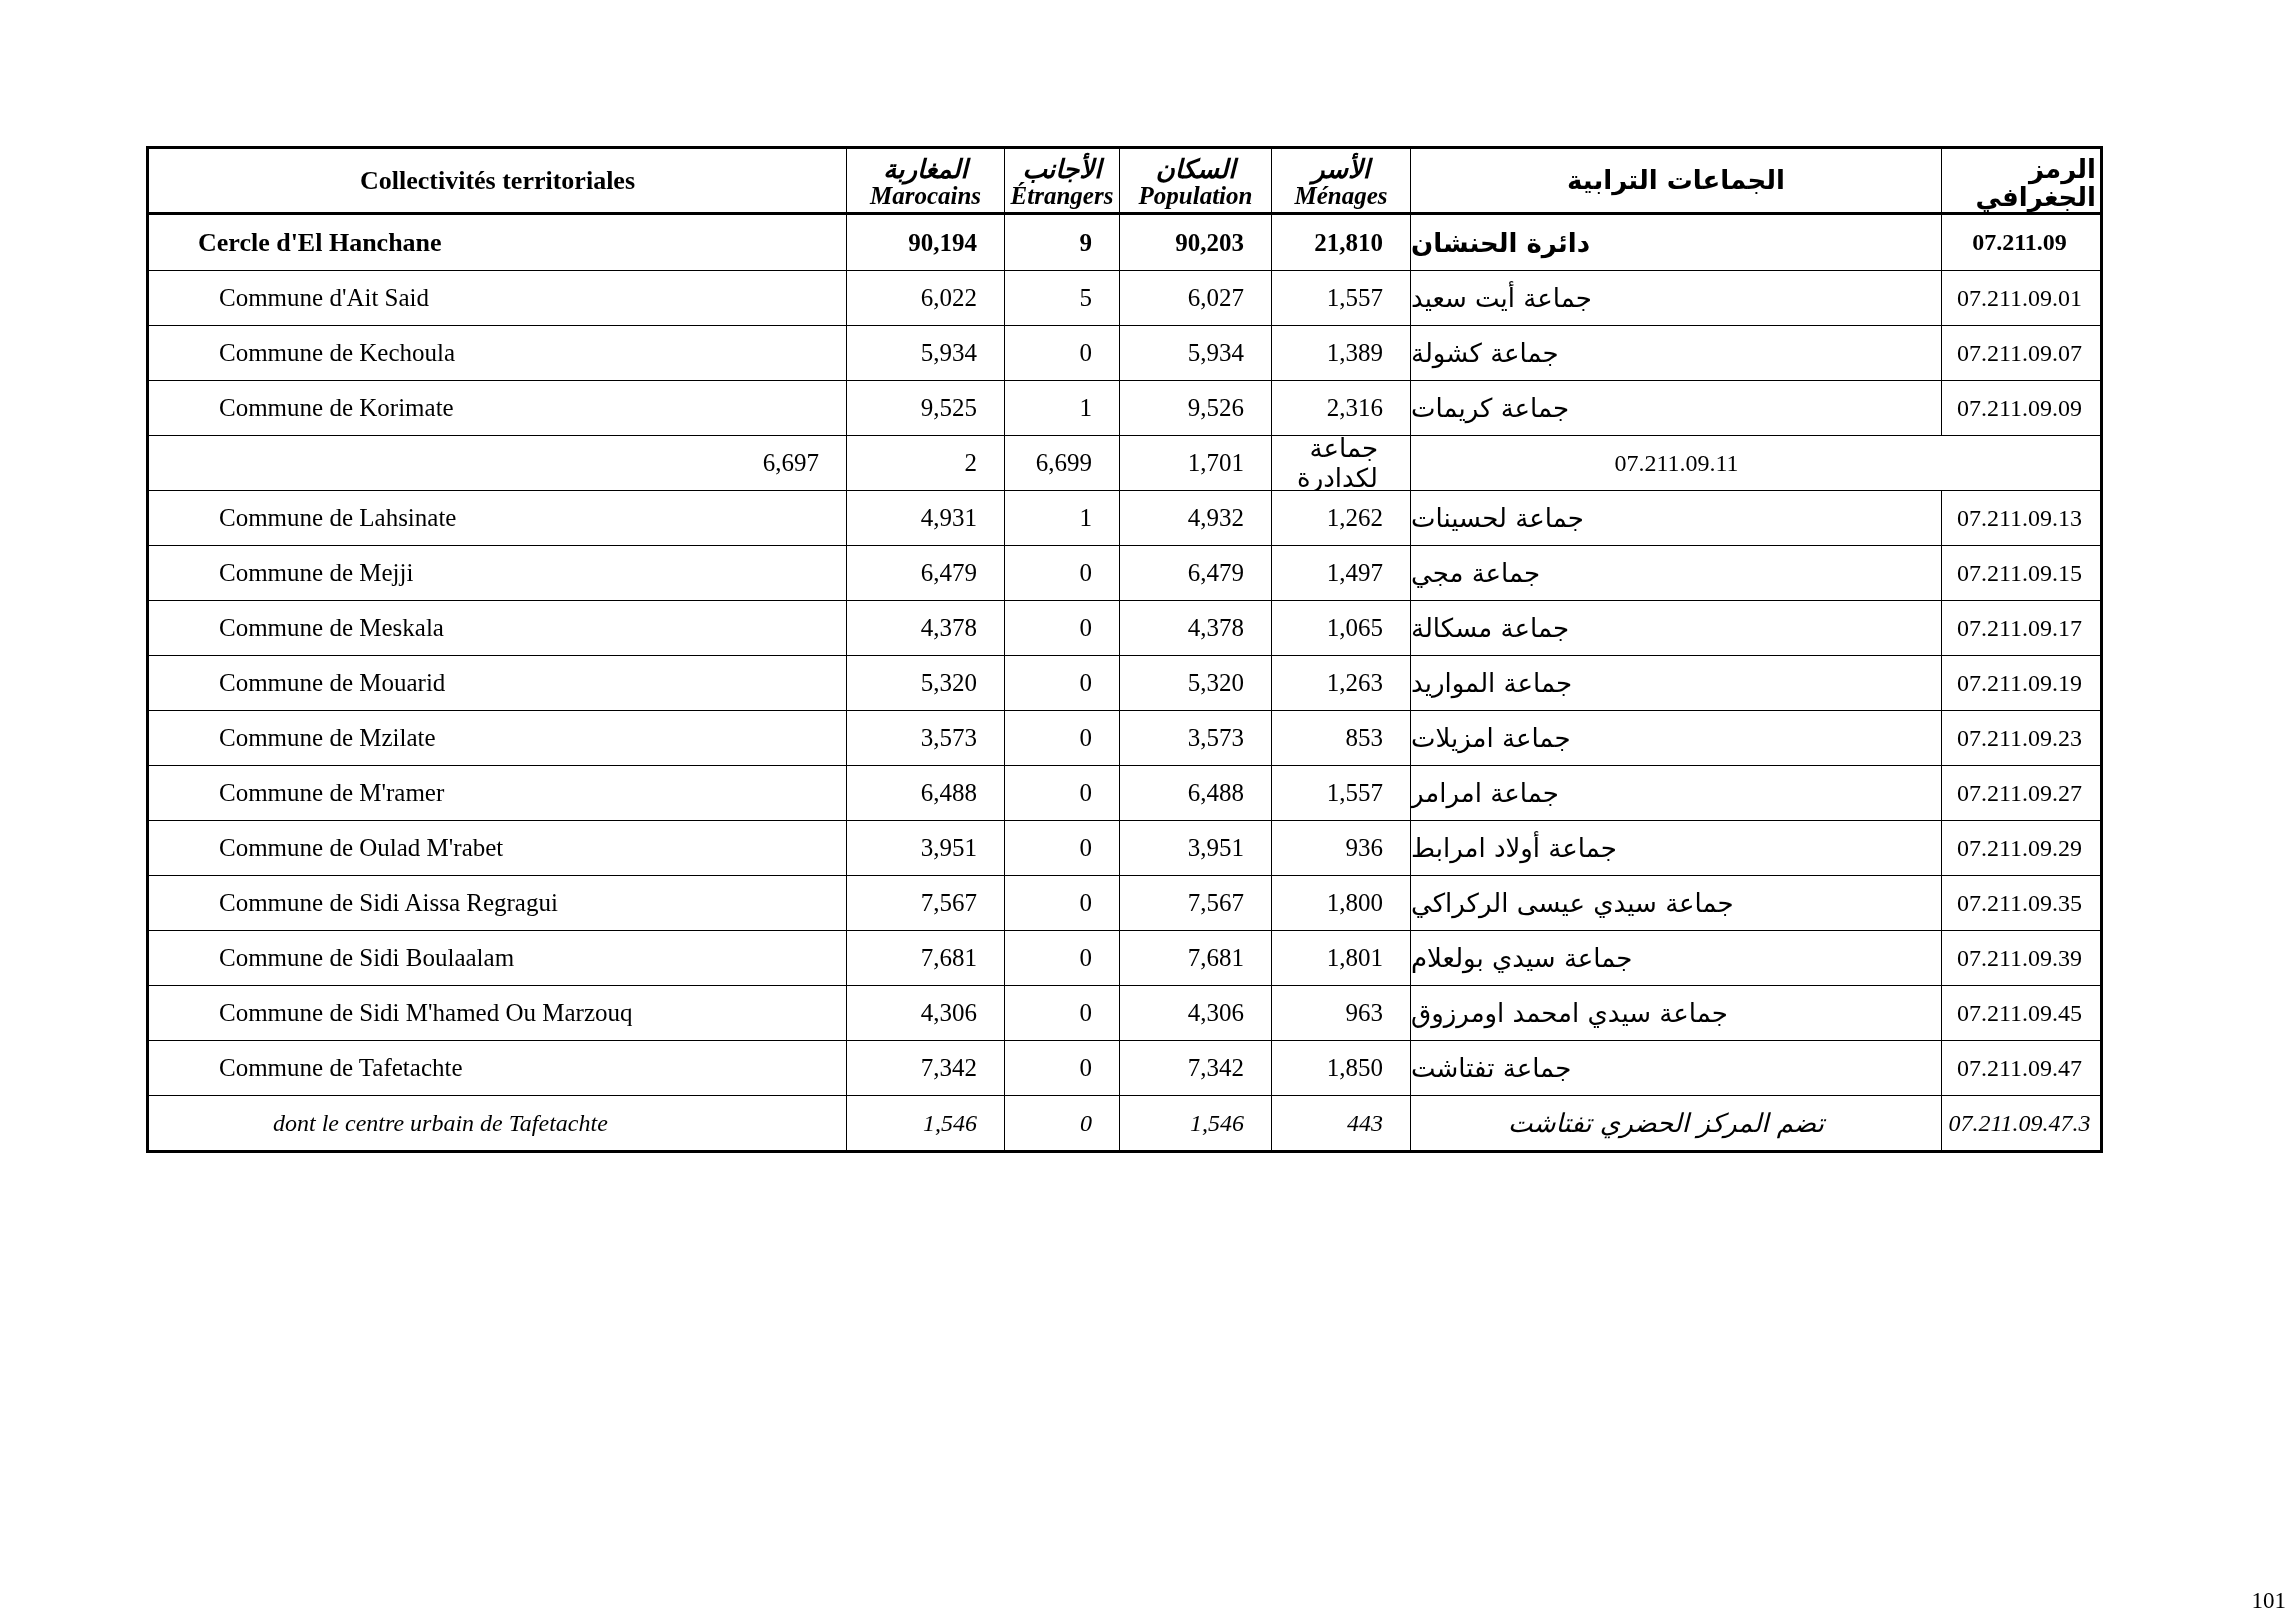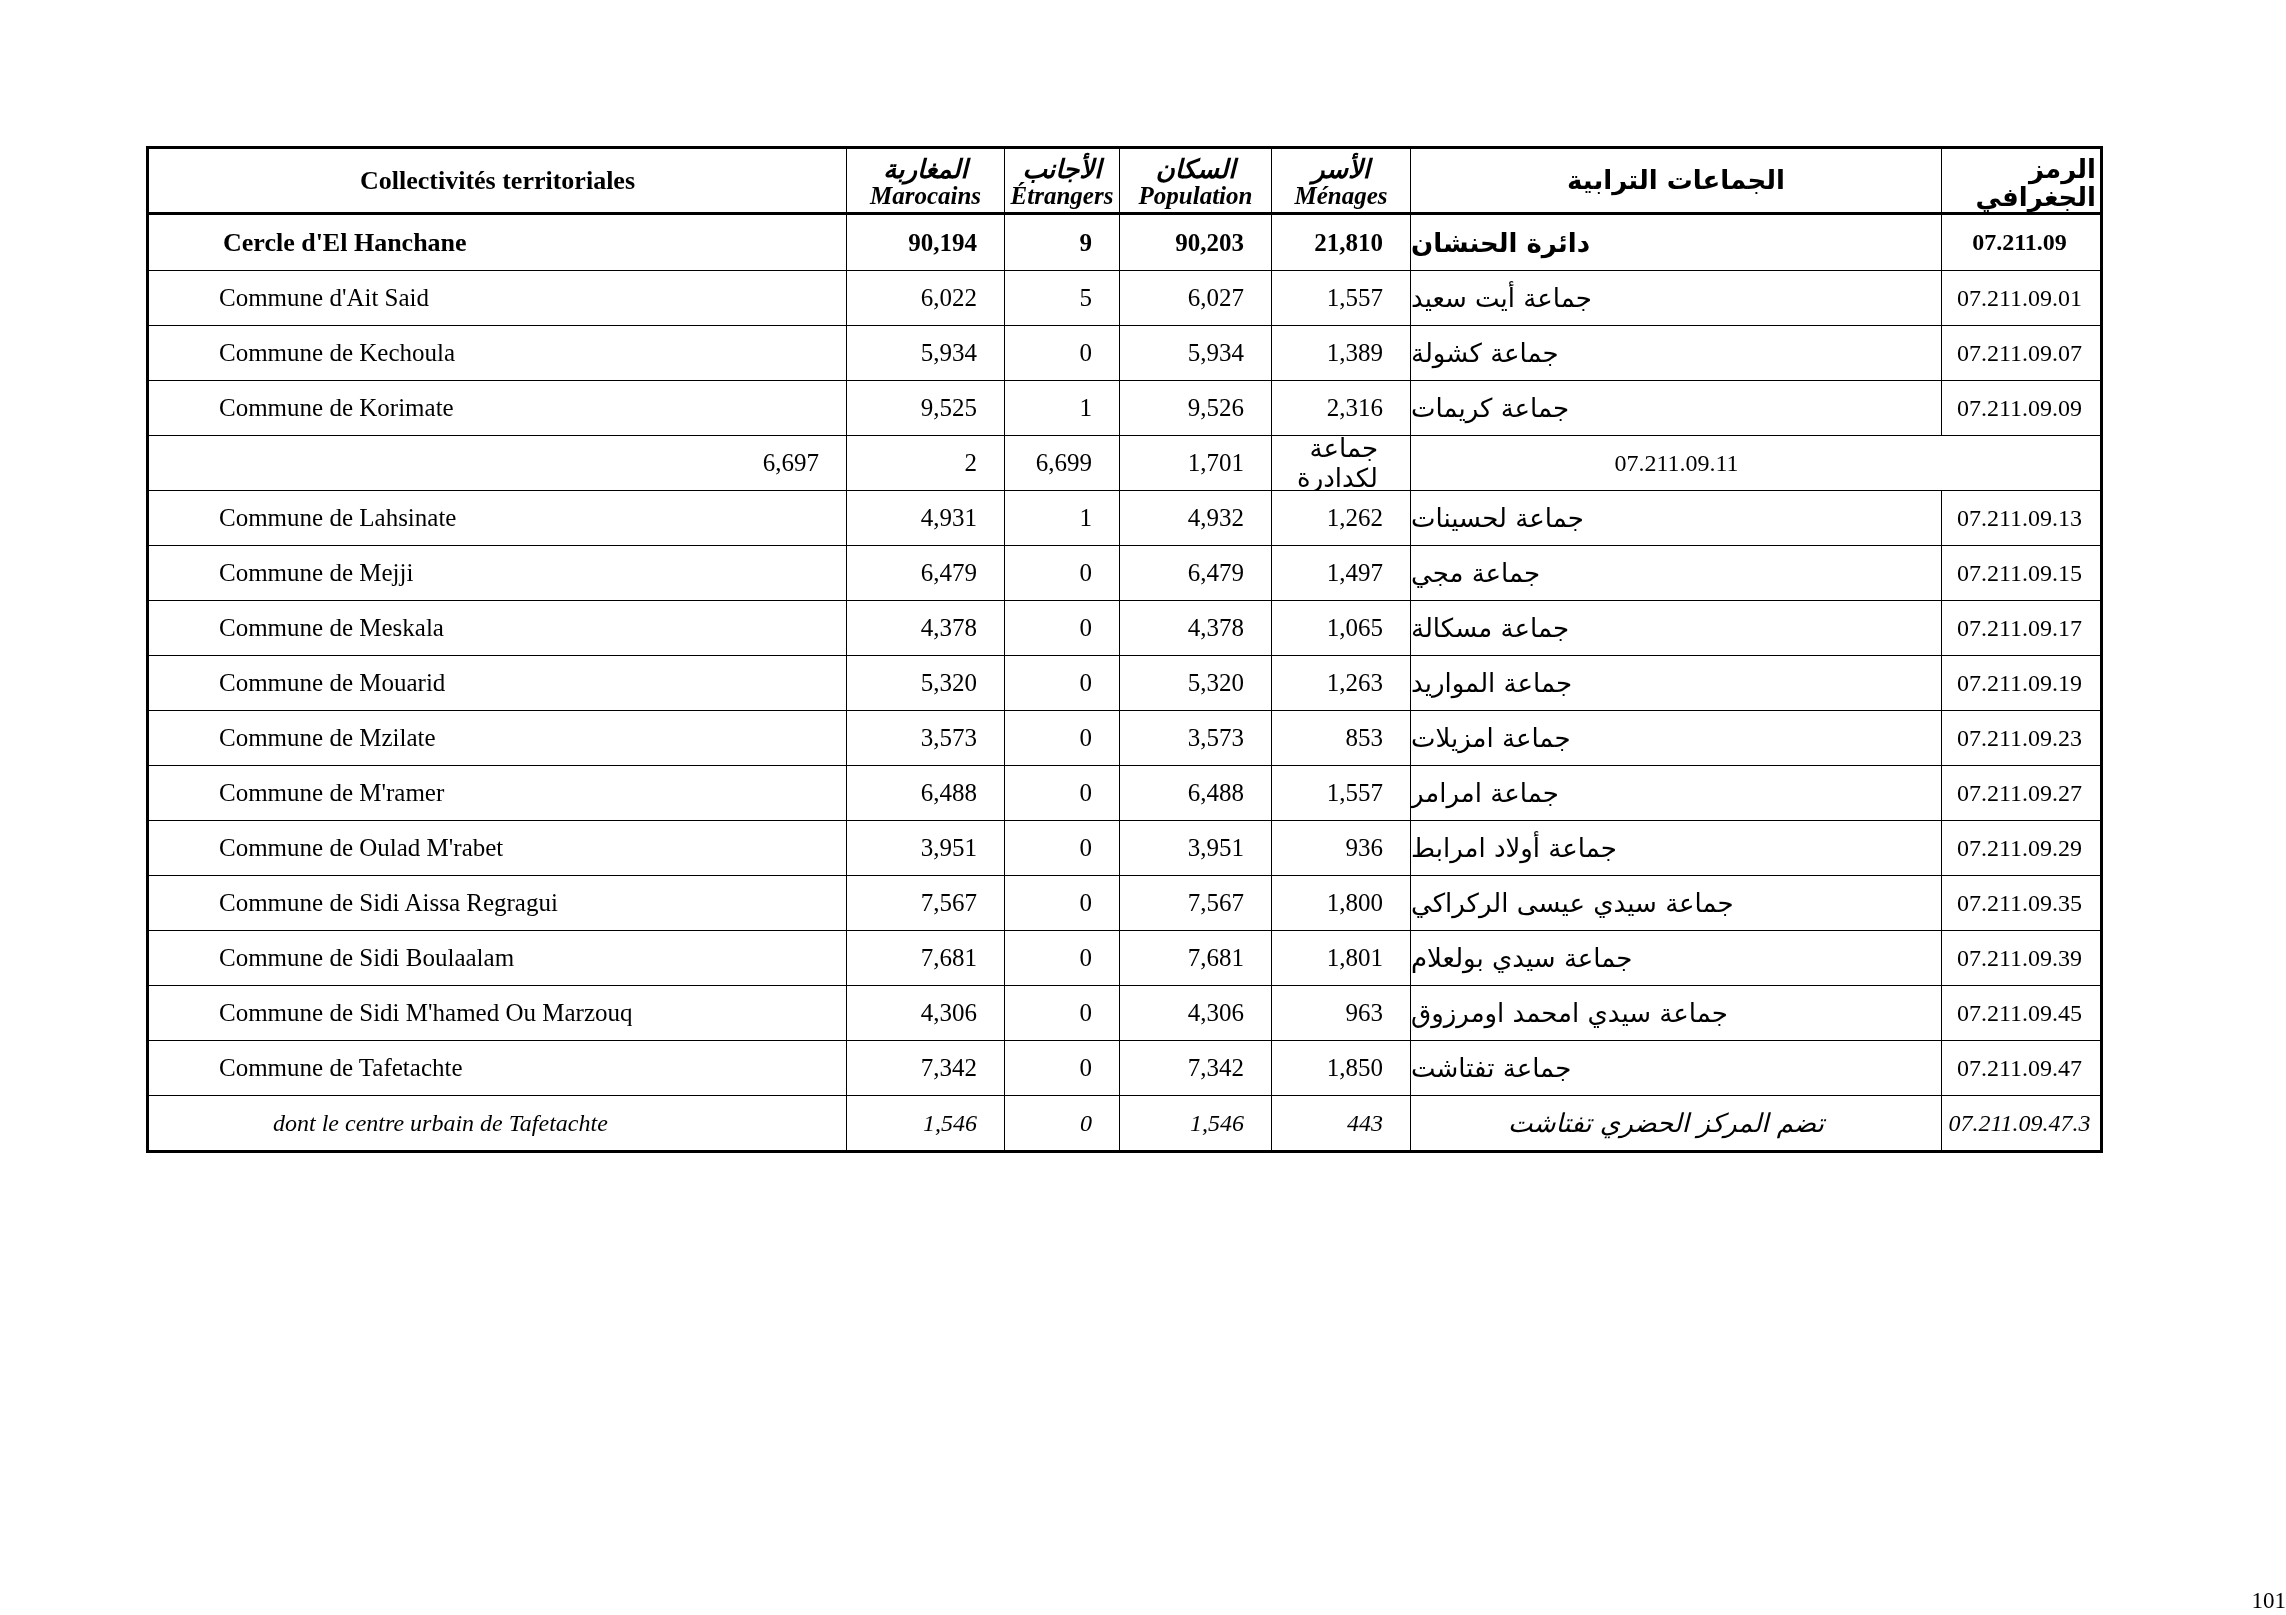--- a/index.html
+++ b/index.html
@@ -44,21 +44,21 @@
   .data .cell { display: flex; align-items: center; font-size: 25px; }
   .data .name { justify-content: flex-start; padding-left: 70px; }
   .data .num  { justify-content: flex-end; padding-right: 27px; }
   .data .arname {
     justify-content: flex-end; padding-right: 32px;
     font-family: "DejaVu Sans", sans-serif; font-size: 26px; direction: rtl;
   }
   .data .code { justify-content: center; font-size: 24px; }
 
   .trow.cercle { font-weight: bold; }
-  .trow.cercle .name { padding-left: 74px; font-size: 26px; }
+  .trow.cercle .name { padding-left: 49px; font-size: 26px; }
   .trow.dont { font-style: italic; }
   .trow.dont .name { padding-left: 124px; font-size: 24px; }
   .trow.dont .num, .trow.dont .code { font-size: 24px; }
   .trow.dont .arname { justify-content: center; padding-right: 20px; }
 
   .page-number {
     position: absolute;
     top: 1588px; left: 0; width: 100%;
     text-align: right;
     font-size: 23px;

